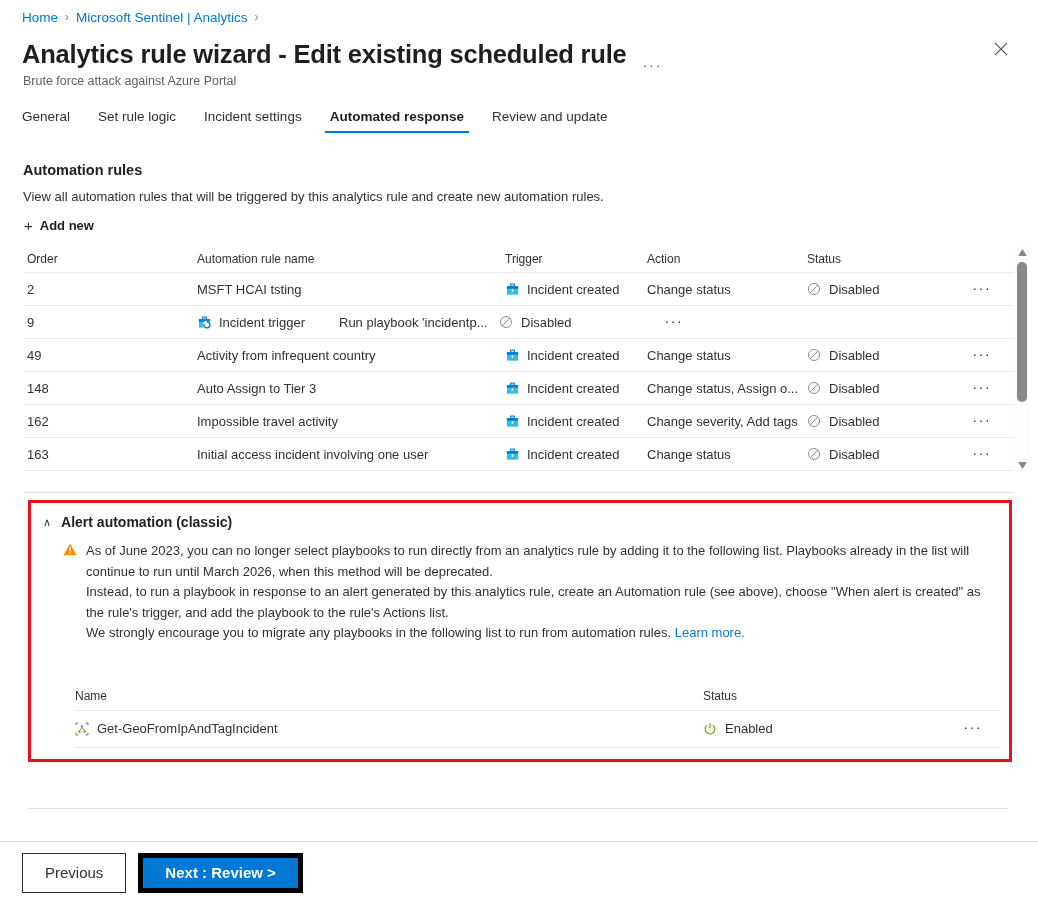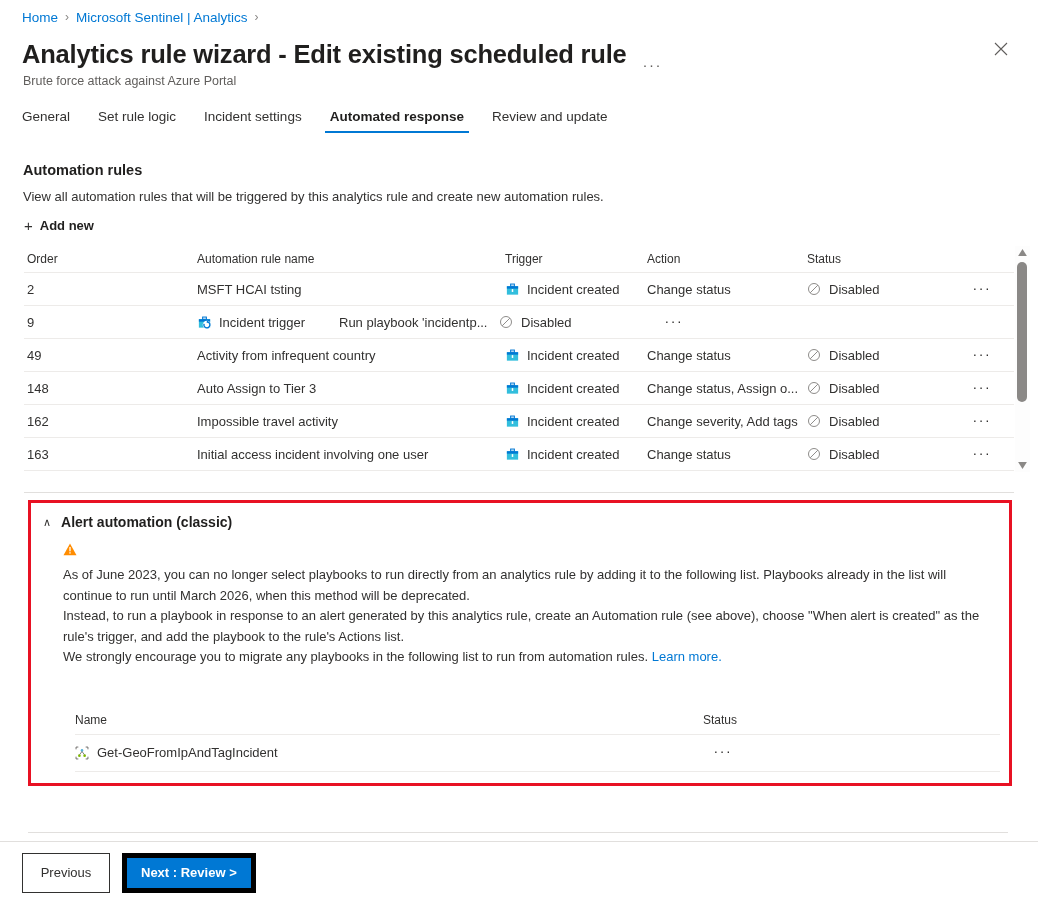--- a/index.html
+++ b/index.html
@@ -246,21 +246,20 @@
   }
   .classic-title {
     font-size: 14px;
     font-weight: 600;
     color: #201f1e;
   }
   .warn-block {
     display: flex;
     padding: 11px 20px 0 32px;
     gap: 9px;
-    flex-direction: column;
   }
   .warn-icon { flex: none; margin-top: 2px; }
   .warn-text {
     font-size: 13px;
     color: #323130;
     line-height: 20.5px;
   }
   .warn-text p { margin: 0; }
   .link {
     color: #0078d4;
@@ -303,24 +302,24 @@
     height: 61px;
     display: flex;
     align-items: center;
     gap: 12px;
     padding-left: 22px;
     box-sizing: border-box;
     background: #ffffff;
   }
   .btn {
     font-family: "Liberation Sans", sans-serif;
-    font-size: 13px;
+    font-size: 15px;
     height: 40px;
     min-width: 88px;
-    padding: 0 14px;
+    padding: 0 22px;
     cursor: pointer;
     box-sizing: border-box;
   }
   .btn-secondary {
     background: #ffffff;
     border: 1px solid #323130;
     color: #323130;
   }
   .btn-primary {
     background: #0078d4;
@@ -583,20 +582,27 @@
         <div class="pc-name">
           <svg width="14" height="14" viewBox="0 0 16 16">
             <path d="M1.2 1.2 h2.6 M1.2 1.2 v2.6 M14.8 1.2 h-2.6 M14.8 1.2 v2.6 M1.2 14.8 h2.6 M1.2 14.8 v-2.6 M14.8 14.8 h-2.6 M14.8 14.8 v-2.6" stroke="#605e5c" stroke-width="1" fill="none"></path>
             <circle cx="8" cy="5" r="1.5" fill="#59b4d9"></circle>
             <circle cx="5" cy="11" r="1.5" fill="#7fba00"></circle>
             <circle cx="11" cy="11" r="1.5" fill="#7fba00"></circle>
             <path d="M8 6.3 L5.3 9.8 M8 6.3 L10.7 9.8" stroke="#605e5c" stroke-width="0.9"></path>
           </svg>
           <span>Get-GeoFromIpAndTagIncident</span>
         </div>
+        <div class="pc-stat">
+          <svg width="14" height="14" viewBox="0 0 16 16">
+            <path d="M4.6 3.6 A5.6 5.6 0 1 0 11.4 3.6" fill="none" stroke="#57a300" stroke-width="1.2"></path>
+            <line x1="8" y1="1.4" x2="8" y2="7.2" stroke="#57a300" stroke-width="1.2"></line>
+          </svg>
+          <span>Enabled</span>
+        </div>
         <div class="pc-more">
           <span class="ellipsis-btn">···</span>
         </div>
       </div>
     </div>
   </div>
 
   <div class="inner-divider"></div>
 </div>
 

